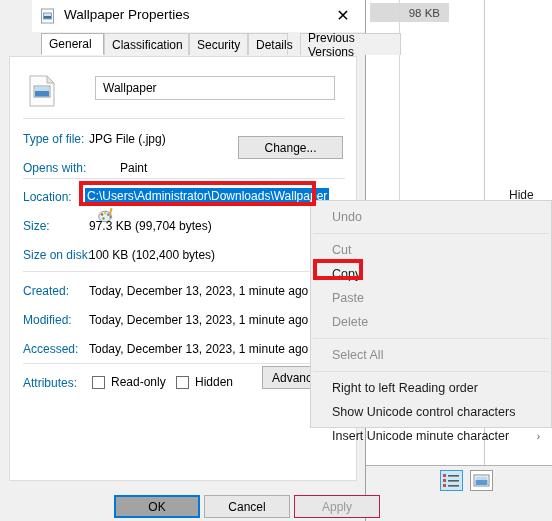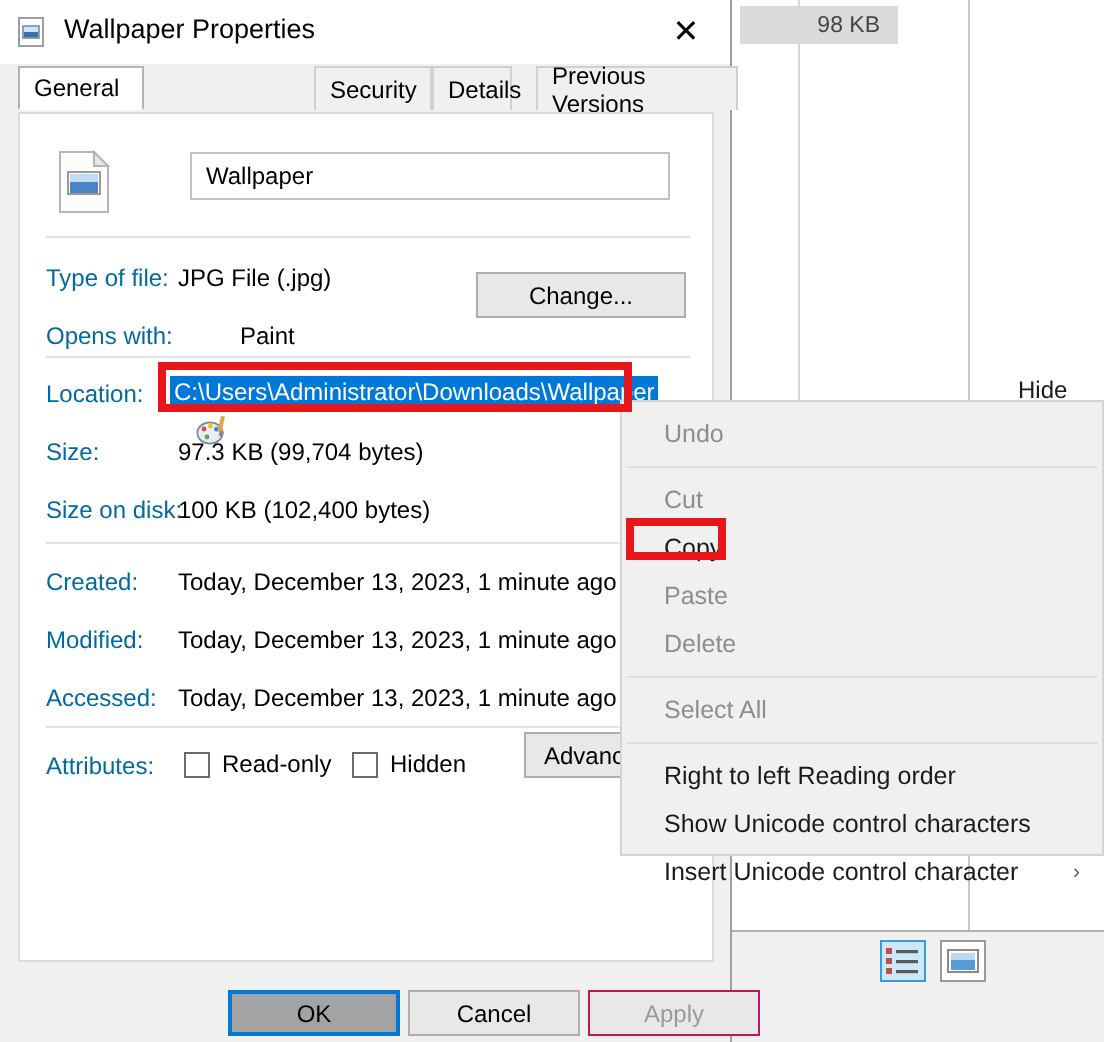--- a/index.html
+++ b/index.html
@@ -30,21 +30,21 @@
   .view-btn{
     width:23px;height:21px;display:inline-block;vertical-align:middle;
     box-sizing:border-box;position:relative;
   }
   #view-details{border:1px solid #3d9ad6;background:#cce8f7;}
   #view-icons{border:1px solid #9a9a9a;background:#ffffff;margin-left:4px;}
 
   
   #dialog{
     position:absolute;left:0;top:0;width:366px;height:521px;
-    background:#f0f0f0;border-right:1px solid #a0a0a0;box-sizing:border-box;
+    background:#f0f0f0;border-right:1px solid #a0a0a0;box-sizing:border-box;padding-left:32px;
   }
   #titlebar{position:relative;height:32px;background:#ffffff;}
   #title-icon{position:absolute;left:8px;top:8px;width:16px;height:16px;}
   #title-text{position:absolute;left:32px;top:7px;font-size:13.5px;color:#000;}
   #close-btn{
     position:absolute;right:0;top:0;width:44px;height:31px;
     display:flex;align-items:center;justify-content:center;
     font-size:16px;color:#000;cursor:default;
   }
   
@@ -163,20 +163,21 @@
         <rect x="3.5" y="5" width="8" height="6" fill="#cfe3f5" stroke="#6d8faf" stroke-width="0.8"></rect>
         <rect x="4" y="8" width="7" height="2.6" fill="#3f6ea5"></rect>
       </svg>
     </span>
     <span id="title-text">Wallpaper Properties</span>
     <span id="close-btn">✕</span>
   </div>
 
   <div id="tabstrip">
     <span class="tab active" style="left:9px;width:63px;">General</span>
+    <span class="tab" style="left:72px;width:85px;">Classification</span>
     <span class="tab" style="left:157px;width:59px;">Security</span>
     <span class="tab" style="left:216px;width:40px;">Details</span>
     <span class="tab" style="left:268px;width:101px;">Previous Versions</span>
   </div>
 
   <div id="panel">
     <span id="file-icon">
       <svg width="28" height="32" viewBox="0 0 28 32">
         <path d="M2 1 H19 L26 8 V31 H2 Z" fill="#fcfcfc" stroke="#b5b5b5" stroke-width="1"></path>
         <path d="M19 1 L26 8 H19 Z" fill="#e6e6e6" stroke="#b5b5b5" stroke-width="1"></path>
@@ -287,19 +288,19 @@
   <div class="mi disabled">Cut</div>
   <div class="mi">Copy</div>
   <div class="mi disabled">Paste</div>
   <div class="mi disabled">Delete</div>
   <div class="msep"></div>
   <div class="mi disabled">Select All</div>
   <div class="msep"></div>
   <div class="mi">Right to left Reading order</div>
   <div class="mi">Show Unicode control characters</div>
   <div class="mi">
-    <span>Insert Unicode control character</span>
+    <span>Insert Unicode minute character</span>
     <span class="submenu-arrow">›</span>
   </div>
 </div>
 
 <div id="loc-redbox"></div>
 <div id="copy-redbox"></div>
 
 </body></html>

